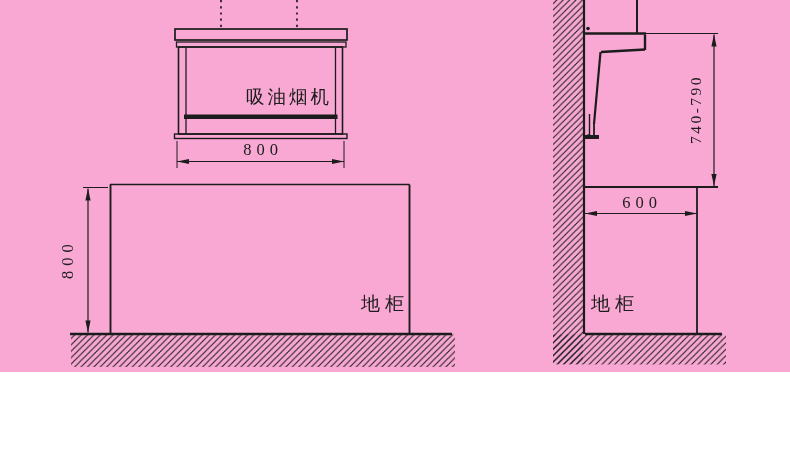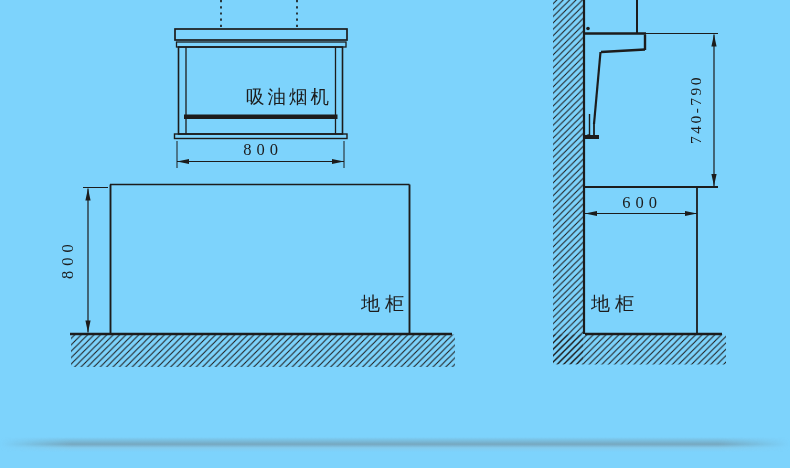--- a/index.html
+++ b/index.html
@@ -1,19 +1,19 @@
 <!DOCTYPE html>
 <html><head>
 <meta charset="utf-8">
 <style>
   html,body{margin:0;padding:0;background:#fff;}
   .stage{
     position:relative;
-    width:790px;height:468px;
-    background:#7dd3fc;
+    width:790px;height:372px;
+    background:#f9a8d4;
     overflow:hidden;
     font-family:"Liberation Serif", serif;
   }
   svg{position:absolute;left:0;top:0;}
   .dim-text{
     font-family:"Liberation Serif", serif;
     fill:#1c1c1c;
   }
   .cjk-text{
     font-family:"Liberation Serif", serif;

